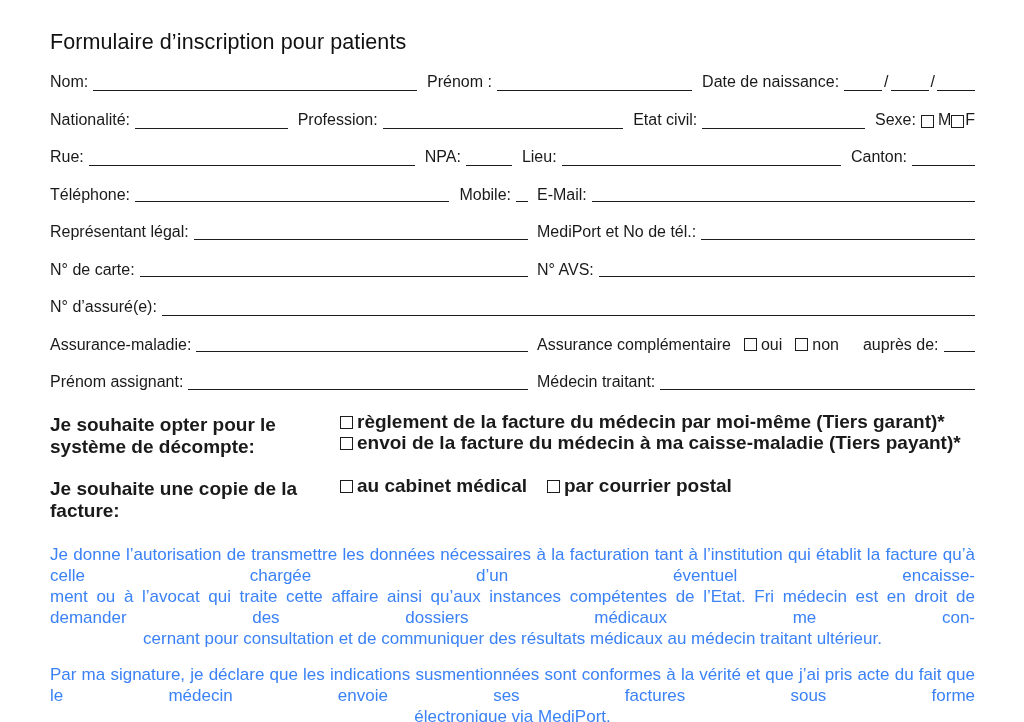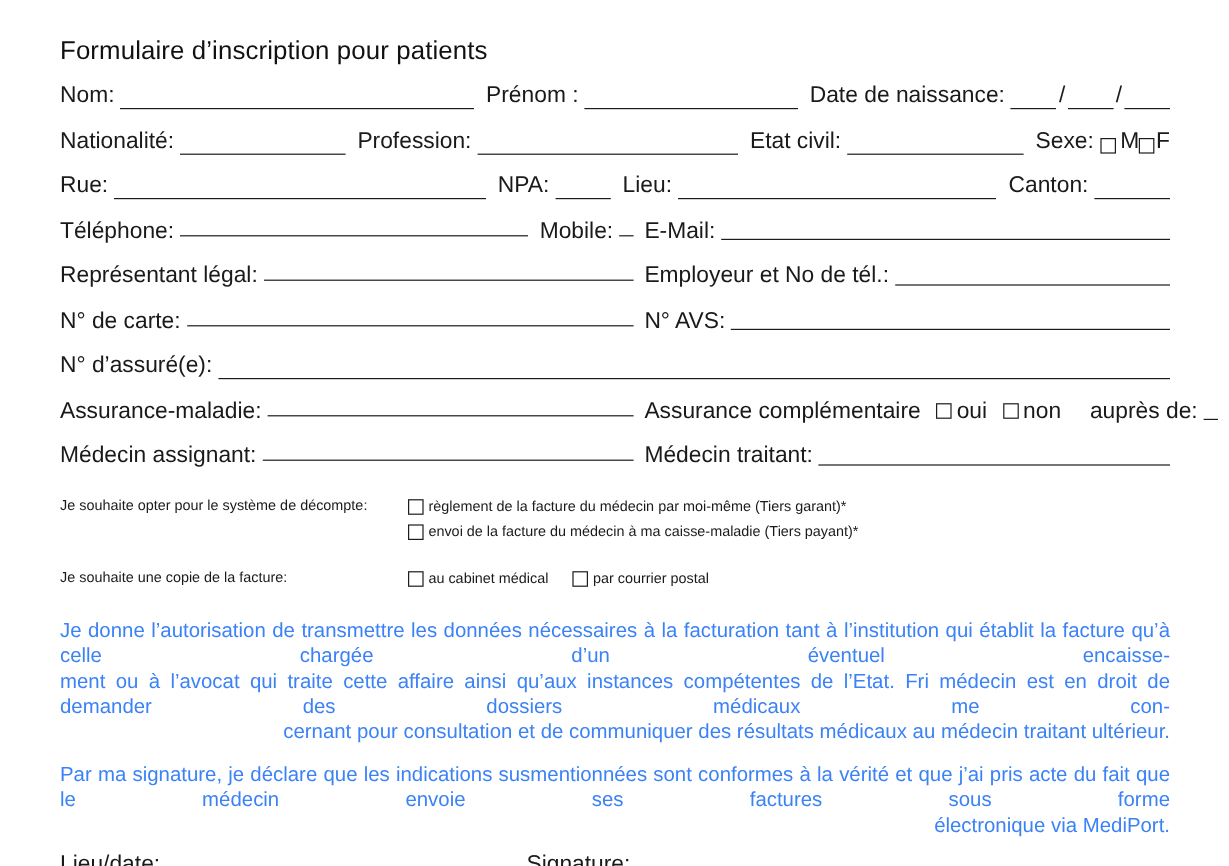--- a/index.html
+++ b/index.html
@@ -21,61 +21,61 @@
     font-weight:400;
     letter-spacing:0.1px;
     color:#111;
     margin:0 0 19px 0;
   }
   .row {
     display:flex;
     align-items:flex-end;
     height:17px;
     margin-bottom:20.5px;
-    font-size:19px;
+    font-size:16px;
     white-space:nowrap;
   }
   .lbl { padding-right:5px; }
   .gap { margin-left:10px; }
   .fl {
     border-bottom:1.4px solid #1c1c1c;
     height:14px;
     min-width:12px;
   }
   .cb {
     display:inline-block;
     box-sizing:border-box;
     width:13px; height:13px;
     border:1.4px solid #1c1c1c;
     background:#fff;
     margin:0 4px 1px 0;
     flex:0 0 13px;
   }
-  .col-left { display:flex; align-items:flex-start; width:478px; flex:0 0 478px; }
+  .col-left { display:flex; align-items:center; width:478px; flex:0 0 478px; }
   .col-right { display:flex; align-items:center; flex:1 1 auto; margin-left:9px; }
   .slash { padding:0 2px; }
 
-  .opt-block { display:flex; margin-top:12px; font-size:12px; }
+  .opt-block { display:flex; margin-top:12px; font-size:19px;font-weight:bold; }
   .opt-label { width:290px; flex:0 0 290px; padding-top:2px; }
   .opt-list { flex:1 1 auto; }
   .opt-line { display:flex; align-items:center; height:21px; }
   .opt-line .cb { margin-bottom:0; }
   .opt-gap { width:20px; }
 
   .copie-block { margin-top:18px; }
 
   .para {
     margin-top:22px;
     font-size:17px;
     line-height:21px;
     color:#3b82f6;
   }
   .para.second { margin-top:15px; }
   .jline { text-align:justify; text-align-last:justify; }
-  .lline { text-align:right; }
+  .lline { text-align:center; }
 
   .sig-row { margin-top:17px; }
 
   
   .f-nom   { flex:340 1 0; }   .f-prenom{ flex:205 1 0; }
   .f-dateseg{ flex:0 0 38px; }
   .f-natio { flex:165 1 0; }   .f-prof  { flex:260 1 0; }  .f-etat { flex:176 1 0; }
   .f-rue   { flex:350 1 0; }   .f-npa   { flex:0 0 46px; } .f-lieu { flex:300 1 0; } .f-canton{ flex:0 0 63px; }
   .f-tel   { flex:168 1 0; }   .f-mob   { flex:1 1 0; }    .f-mail { flex:1 1 0; }
   .f-grow  { flex:1 1 auto; }
@@ -139,21 +139,21 @@
       <span class="fl f-mail"></span>
     </div>
   </div>
 
   <div class="row">
     <div class="col-left">
       <span class="lbl">Représentant légal:</span>
       <span class="fl f-grow"></span>
     </div>
     <div class="col-right">
-      <span class="lbl">Employeur et No de tél.:</span>
+      <span class="lbl">MediPort et No de tél.:</span>
       <span class="fl f-grow"></span>
     </div>
   </div>
 
   <div class="row">
     <div class="col-left">
       <span class="lbl">N° de carte:</span>
       <span class="fl f-grow"></span>
     </div>
     <div class="col-right">
@@ -178,21 +178,21 @@
       <span>oui</span>
       <span class="cb" style="margin-left:13px;"></span>
       <span>non</span>
       <span class="lbl" style="margin-left:24px;">auprès de:</span>
       <span class="fl f-aupres"></span>
     </div>
   </div>
 
   <div class="row">
     <div class="col-left">
-      <span class="lbl">Médecin assignant:</span>
+      <span class="lbl">Prénom assignant:</span>
       <span class="fl f-grow"></span>
     </div>
     <div class="col-right">
       <span class="lbl">Médecin traitant:</span>
       <span class="fl f-grow"></span>
     </div>
   </div>
 
   <div class="opt-block">
     <div class="opt-label">Je souhaite opter pour le système de décompte:</div>

